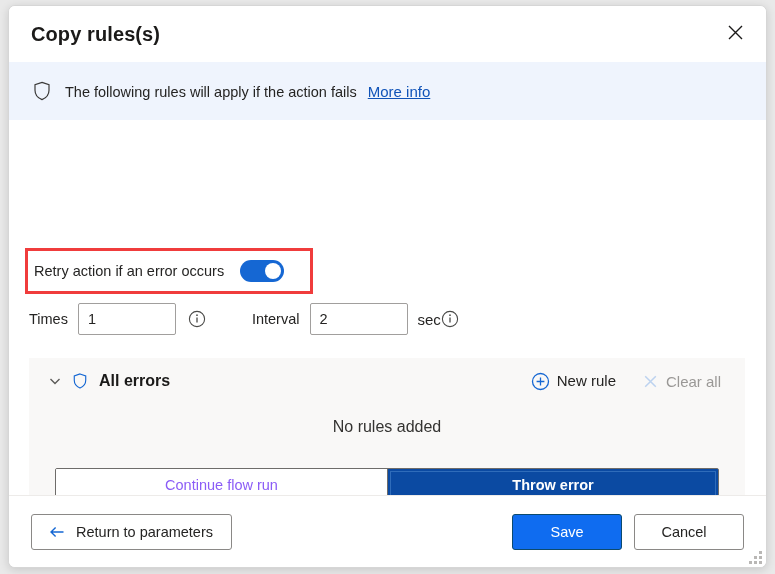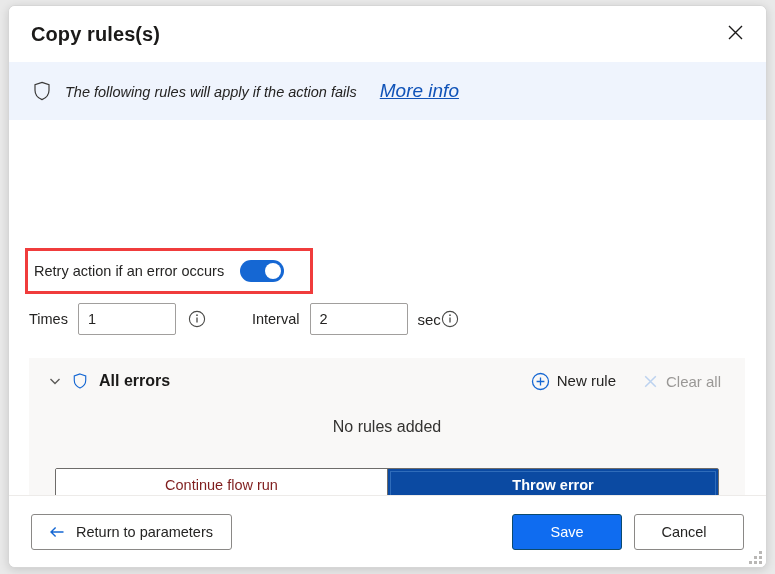--- a/index.html
+++ b/index.html
@@ -53,26 +53,26 @@
     flex: 0 0 58px;
     background: #eff4fd;
     display: flex;
     align-items: center;
     padding: 0 22px;
     gap: 12px;
     font-size: 14.5px;
     color: #252423;
   }
   .banner-shield { width: 22px; height: 22px; flex: 0 0 22px; color: #3b3a39; }
-  .banner-text { display: flex; align-items: baseline; gap: 23px; font-style: italic; }
+  .banner-text { display: flex; align-items: baseline; gap: 11px; }
   .link {
     color: #1053b8;
     text-decoration: underline;
     cursor: pointer;
-    font-size: 19px;
+    font-size: 15px;
   }
 
   
   .body {
     flex: 1 1 auto;
     padding: 0 22px;
     position: relative;
     background: #ffffff;
     overflow: hidden;
   }
@@ -220,21 +220,21 @@
     overflow: hidden;
   }
   .seg {
     flex: 1 1 50%;
     display: flex;
     align-items: center;
     justify-content: center;
     font-size: 14.5px;
     cursor: pointer;
     background: #ffffff;
-    color: #7f1d1d;
+    color: #8b5cf6;
   }
   .seg.selected {
     background: #0b4aa2;
     color: #ffffff;
     font-weight: 700;
     box-shadow: inset 0 0 0 2px #0b4aa2, inset 0 0 0 3px #2f6cba;
   }
   .seg + .seg { border-left: 1px solid #6e6c6a; }
 
   

